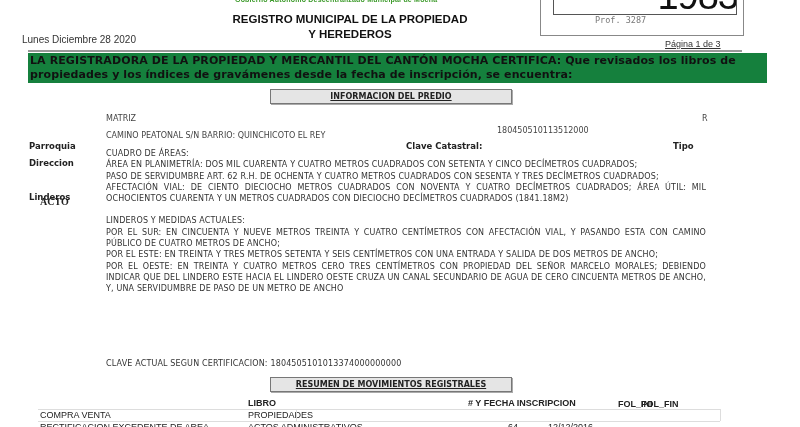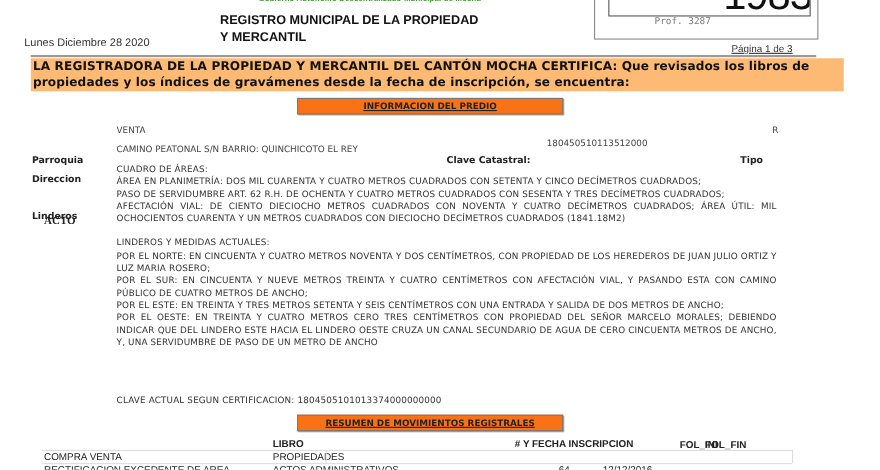--- a/index.html
+++ b/index.html
@@ -1,80 +1,79 @@
 <!DOCTYPE html>
 <html><head>
 <meta charset="utf-8">
 <style>
   html, body { margin:0; padding:0; background:#fff; }
   body { width:800px; height:427px; overflow:hidden; position:relative; font-family:"DejaVu Sans", sans-serif; color:#222; }
   .abs { position:absolute; }
   .green-line { left:235px; top:-4px; width:270px; height:8px; color:#3c9a2a; font-size:7px; font-weight:bold; letter-spacing:0.2px; white-space:nowrap; overflow:hidden; font-family:"Liberation Sans", sans-serif; }
-  .title { left:200px; top:12px; width:300px; text-align:left; font-family:"Liberation Sans", sans-serif; font-weight:bold; font-size:11.5px; line-height:15px; color:#111; }
+  .title { left:200px; top:12px; width:300px; text-align:center; font-family:"Liberation Sans", sans-serif; font-weight:bold; font-size:11.5px; line-height:15px; color:#111; }
   .date { left:22px; top:34px; font-family:"Liberation Sans", sans-serif; font-size:10px; color:#333; }
   .box-outer { left:540px; top:-4px; width:202px; height:38px; border:1px solid #888; }
   .box-inner { left:553px; top:-4px; width:182px; height:17px; border:1px solid #555; overflow:hidden; }
   .big-num { position:absolute; right:-2px; top:-22px; font-family:"Liberation Sans", sans-serif; font-size:38px; color:#111; letter-spacing:-1px; }
   .prof { left:595px; top:15px; font-family:"DejaVu Sans Mono", monospace; font-size:8.5px; color:#777; }
   .pagina { left:665px; top:39px; font-family:"Liberation Sans", sans-serif; font-size:9px; color:#333; text-decoration:underline; }
   .hr { left:28px; top:50px; width:714px; height:2px; background:#999; }
-  .intro { left:28px; top:53px; width:735px; font-size:11px; font-weight:bold; line-height:14px; color:#111; background:#fdba74; padding:1px 2px; letter-spacing:0.1px; }
-  .section-btn { border:1px solid #777; background:#f97316; box-shadow:1px 1px 0 #aaa; text-align:center; font-size:8px; font-weight:bold; text-decoration:underline; color:#222; line-height:13px; }
+  .intro { left:28px; top:53px; width:735px; font-size:11px; font-weight:bold; line-height:14px; color:#111; background:#15803d; padding:1px 2px; letter-spacing:0.1px; }
+  .section-btn { border:1px solid #777; background:#e5e5e5; box-shadow:1px 1px 0 #aaa; text-align:center; font-size:8px; font-weight:bold; text-decoration:underline; color:#222; line-height:13px; }
   .lbl { font-size:8.5px; font-weight:bold; color:#222;margin-top:28px; }
   .val { font-size:8px; color:#444; }
   .linderos { left:106px; top:148px; width:600px; font-size:8px; color:#333; line-height:11.3px; text-align:justify; letter-spacing:0.15px; }
   .linderos p { margin:0; }
   .acto { left:40px; top:196px; font-family:Liberation Serif, serif; font-size:10px; font-weight:bold; color:#222; }
   .clave-actual { left:106px; top:359px; font-size:8px; color:#333; letter-spacing:0.15px; }
   .th { font-family:"Liberation Sans", sans-serif; font-weight:bold; font-size:9px; color:#222; }
   .cell { position:absolute; top:0; white-space:nowrap; }
 </style>
 </head>
 <body>
 
 <div class="abs green-line">Gobierno Autónomo Descentralizado Municipal de Mocha</div>
 <div class="abs title">
   <div>REGISTRO MUNICIPAL DE LA PROPIEDAD</div>
-  <div>Y MERCANTIL</div>
+  <div>Y HEREDEROS</div>
 </div>
 <div class="abs date">Lunes Diciembre 28 2020</div>
 
 <div class="abs box-outer"></div>
 <div class="abs box-inner">
   <span class="big-num">1983</span>
 </div>
 <div class="abs prof">Prof. 3287</div>
 <div class="abs pagina">Página 1 de 3</div>
 
 <div class="abs hr"></div>
 <div class="abs intro">LA REGISTRADORA DE LA PROPIEDAD Y MERCANTIL DEL CANTÓN MOCHA CERTIFICA: Que revisados los libros de propiedades y los índices de gravámenes desde la fecha de inscripción, se encuentra:</div>
 
 <div class="abs section-btn" style="left:270px;top:89px;width:240px;height:13px;">INFORMACION DEL PREDIO</div>
 
 <div class="abs lbl" style="left:29px;top:113px;">Parroquia</div>
-<div class="abs val" style="left:106px;top:114px;">VENTA</div>
+<div class="abs val" style="left:106px;top:114px;">MATRIZ</div>
 <div class="abs lbl" style="left:406px;top:113px;">Clave Catastral:</div>
 <div class="abs val" style="left:497px;top:114px;margin-top:12px;">180450510113512000</div>
 <div class="abs lbl" style="left:673px;top:113px;">Tipo</div>
 <div class="abs val" style="left:702px;top:114px;">R</div>
 
 <div class="abs lbl" style="left:29px;top:130px;">Direccion</div>
 <div class="abs val" style="left:106px;top:131px;">CAMINO PEATONAL S/N BARRIO: QUINCHICOTO EL REY</div>
 
 <div class="abs lbl" style="left:29px;top:164px;">Linderos</div>
 <div class="abs acto">ACTO</div>
 
 <div class="abs linderos">
   <p>CUADRO DE ÁREAS:</p>
   <p>ÁREA EN PLANIMETRÍA: DOS MIL CUARENTA Y CUATRO METROS CUADRADOS CON SETENTA Y CINCO DECÍMETROS CUADRADOS;</p>
   <p>PASO DE SERVIDUMBRE ART. 62 R.H. DE OCHENTA Y CUATRO METROS CUADRADOS CON SESENTA Y TRES DECÍMETROS CUADRADOS;</p>
   <p>AFECTACIÓN VIAL: DE CIENTO DIECIOCHO METROS CUADRADOS CON NOVENTA Y CUATRO DECÍMETROS CUADRADOS; ÁREA ÚTIL: MIL OCHOCIENTOS CUARENTA Y UN METROS CUADRADOS CON DIECIOCHO DECÍMETROS CUADRADOS (1841.18M2)</p>
   <p style="height:11px;"></p>
   <p>LINDEROS Y MEDIDAS ACTUALES:</p>
-  <p>POR EL NORTE: EN CINCUENTA Y CUATRO METROS NOVENTA Y DOS CENTÍMETROS, CON PROPIEDAD DE LOS HEREDEROS DE JUAN JULIO ORTIZ Y LUZ MARIA ROSERO;</p>
   <p>POR EL SUR: EN CINCUENTA Y NUEVE METROS TREINTA Y CUATRO CENTÍMETROS CON AFECTACIÓN VIAL, Y PASANDO ESTA CON CAMINO PÚBLICO DE CUATRO METROS DE ANCHO;</p>
   <p>POR EL ESTE: EN TREINTA Y TRES METROS SETENTA Y SEIS CENTÍMETROS CON UNA ENTRADA Y SALIDA DE DOS METROS DE ANCHO;</p>
   <p>POR EL OESTE: EN TREINTA Y CUATRO METROS CERO TRES CENTÍMETROS CON PROPIEDAD DEL SEÑOR MARCELO MORALES; DEBIENDO INDICAR QUE DEL  LINDERO ESTE HACIA EL LINDERO OESTE CRUZA UN CANAL SECUNDARIO DE AGUA DE CERO CINCUENTA METROS DE ANCHO, Y, UNA SERVIDUMBRE DE PASO DE UN METRO DE ANCHO</p>
 </div>
 
 <div class="abs clave-actual">CLAVE ACTUAL SEGUN CERTIFICACION: 1804505101013374000000000</div>
 
 <div class="abs section-btn" style="left:270px;top:377px;width:240px;height:13px;">RESUMEN DE MOVIMIENTOS REGISTRALES</div>
 
 <div class="abs th" style="left:248px;top:398px;">LIBRO</div>

